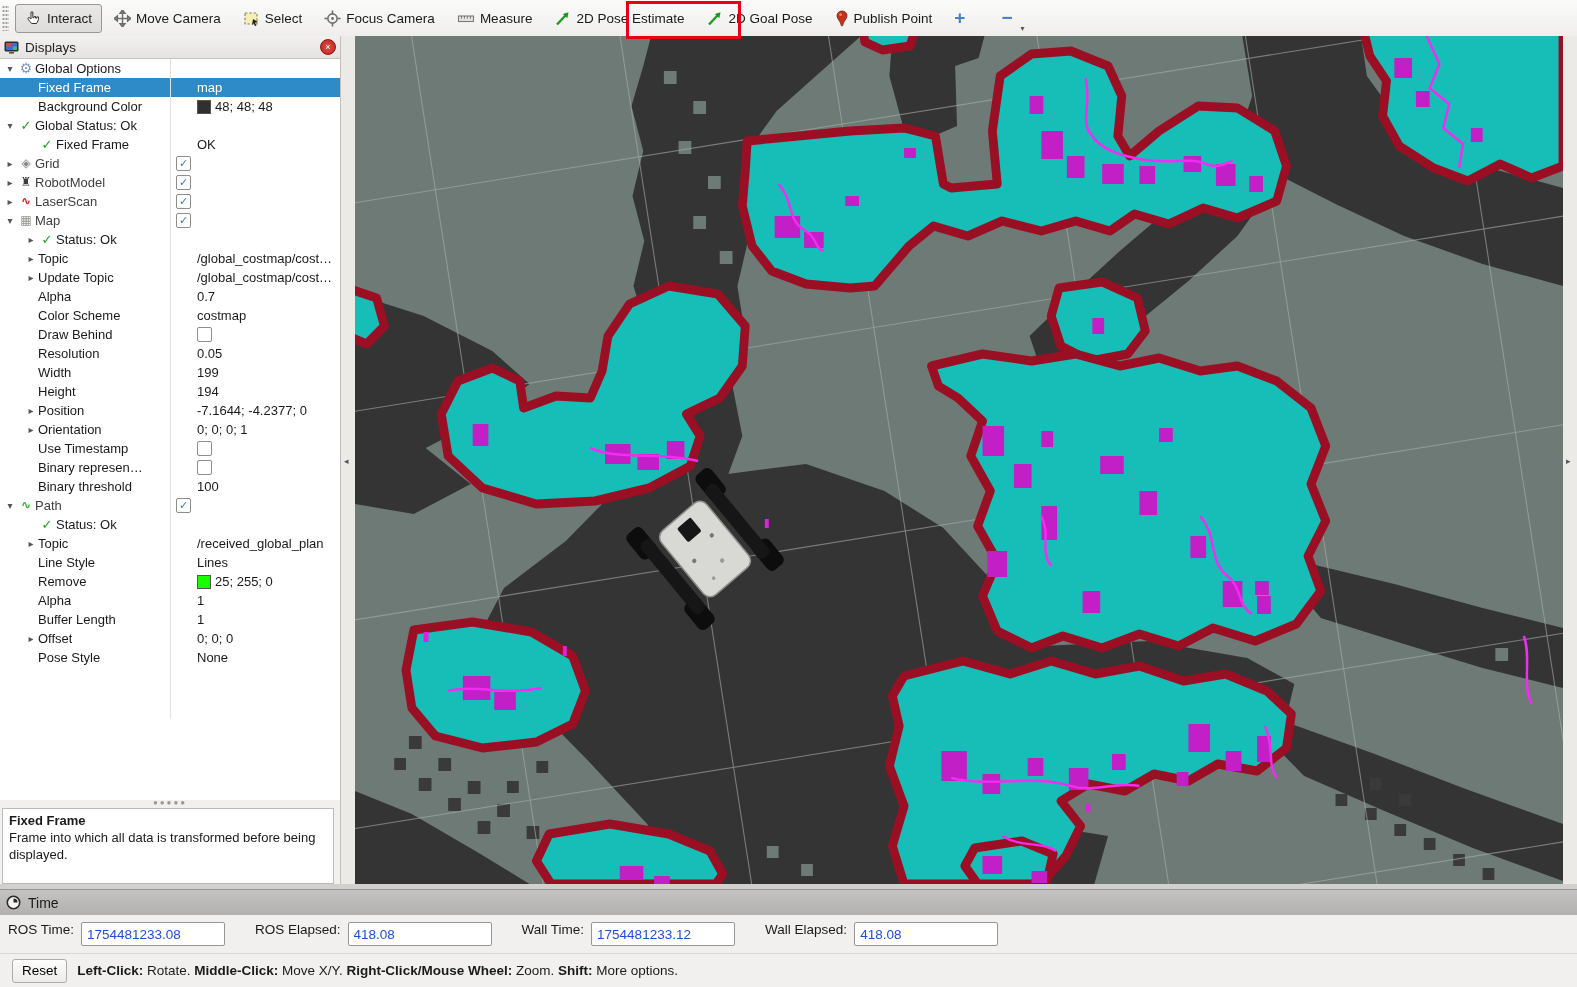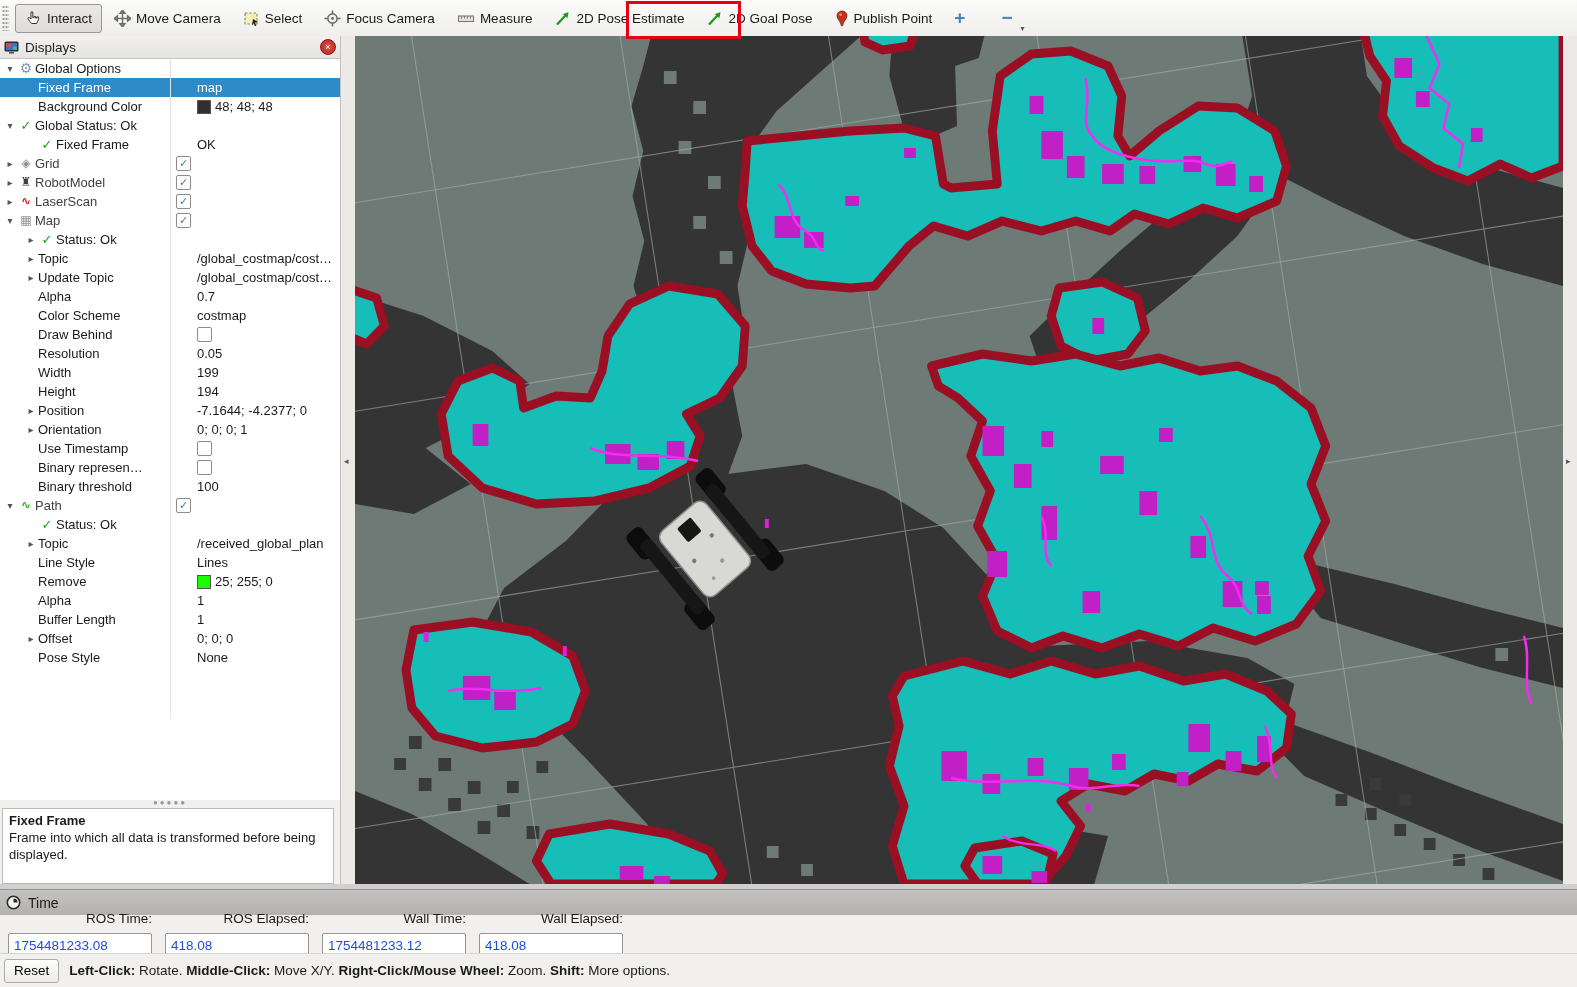--- a/index.html
+++ b/index.html
@@ -71,26 +71,26 @@
   #viewport{position:absolute;left:355px;top:36px;width:1208px;height:848px;background:#6e7a75;overflow:hidden;}
   #viewport svg{display:block;width:100%;height:100%;}
 
   
   #time-spacer{position:absolute;left:0;top:884px;width:1577px;height:5px;background:#d2d0cd;}
   #time-header{position:absolute;left:0;top:889px;width:1577px;height:26px;
     background:linear-gradient(#c4c3c1,#b2b1af);border-top:1px solid #979592;
     display:flex;align-items:center;gap:7px;padding-left:6px;box-sizing:border-box;font-size:14px;text-align:right;}
   #time-fields{position:absolute;left:0;top:915px;width:1577px;height:38px;background:#f1f0ee;
     display:flex;align-items:center;gap:10px;padding-left:8px;box-sizing:border-box;}
-  .tfield{display:flex;align-items:flex-end;gap:7px;margin-right:3px;flex-direction:column;}
+  .tfield{display:flex;align-items:flex-start;gap:7px;margin-right:20px;}
   .tfield label{font-size:13.5px;}
   .tfield input{width:132px;height:22px;border:1px solid #98class;border:1px solid #989694;border-radius:2px;
     font-size:13.5px;font-family:"Liberation Sans",sans-serif;padding:0 5px;color:#1d4ed8;background:#fff;}
   #status-bar{position:absolute;left:0;top:953px;width:1577px;height:34px;background:#f1f0ee;
-    border-top:1px solid #d8d6d3;display:flex;align-items:center;gap:10px;padding-left:4px;box-sizing:border-box;}
+    border-top:1px solid #d8d6d3;display:flex;align-items:center;gap:10px;padding-left:12px;box-sizing:border-box;}
   #reset-btn{height:24px;padding:0 9px;background:linear-gradient(#fdfdfc,#ecebe9);
     border:1px solid #aeaca9;border-radius:3px;font-size:13.5px;line-height:22px;}
   #hints span{font-size:13.5px;}
   #hints .b{font-weight:bold;}
 </style>
 </head>
 <body>
 
 <div id="app">
 

